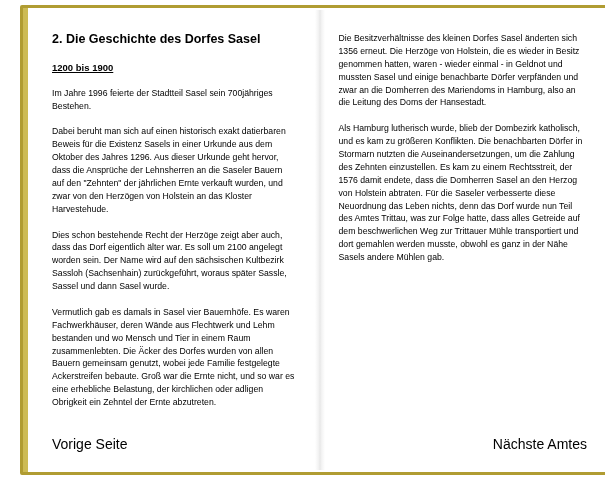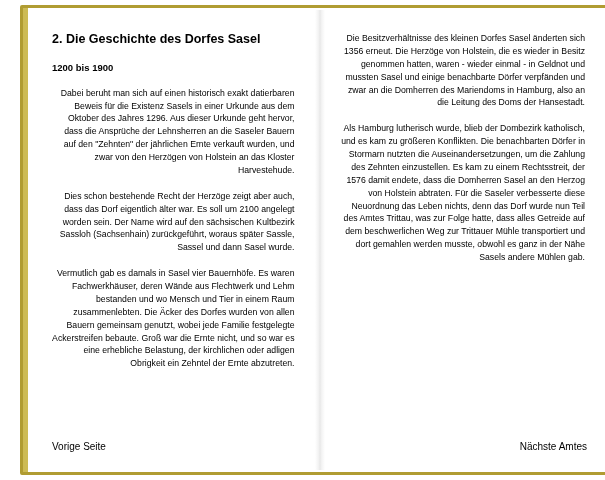--- a/index.html
+++ b/index.html
@@ -82,35 +82,36 @@
     font-weight: bold;
     color: #000000;
     margin: 0 0 14px 0;
     line-height: 1.25;
   }
   .period {
     font-size: 9.5px;
     font-weight: bold;
     color: #000000;
     margin: 0 0 14px 0;
+    text-decoration: underline;
   }
   p.para {
     font-size: 8.7px;
     line-height: 1.48;
     color: #000000;
     margin: 0 0 13px 0;
-    text-align: right;
+    text-align: left;
   }
   .page-right p.para:first-child {
     margin-top: 0;
   }
   .footer-link {
     position: absolute;
     bottom: 16px;
-    font-size: 10px;
+    font-size: 14px;
     color: #000000;
     text-decoration: none;
   }
   .footer-prev {
     left: 24px;
   }
   .footer-next {
     right: 22px;
   }
 </style>
@@ -118,20 +119,21 @@
 <body>
 
 <div class="book">
   <div class="book-frame"></div>
 
   <div class="pages">
 
     <div class="page page-left">
       <h1 class="chapter-title">2. Die Geschichte des Dorfes Sasel</h1>
       <div class="period">1200 bis 1900</div>
+      <p class="para">Im Jahre 1996 feierte der Stadtteil Sasel sein 700jähriges Bestehen.</p>
       <p class="para">Dabei beruht man sich auf einen historisch exakt datierbaren Beweis für die Existenz Sasels in einer Urkunde aus dem Oktober des Jahres 1296. Aus dieser Urkunde geht hervor, dass die Ansprüche der Lehnsherren an die Saseler Bauern auf den "Zehnten" der jährlichen Ernte verkauft wurden, und zwar von den Herzögen von Holstein an das Kloster Harvestehude.</p>
       <p class="para">Dies schon bestehende Recht der Herzöge zeigt aber auch, dass das Dorf eigentlich älter war. Es soll um 2100 angelegt worden sein. Der Name wird auf den sächsischen Kultbezirk Sassloh (Sachsenhain) zurückgeführt, woraus später Sassle, Sassel und dann Sasel wurde.</p>
       <p class="para">Vermutlich gab es damals in Sasel vier Bauernhöfe. Es waren Fachwerkhäuser, deren Wände aus Flechtwerk und Lehm bestanden und wo Mensch und Tier in einem Raum zusammenlebten. Die Äcker des Dorfes wurden von allen Bauern gemeinsam genutzt, wobei jede Familie festgelegte Ackerstreifen bebaute. Groß war die Ernte nicht, und so war es eine erhebliche Belastung, der kirchlichen oder adligen Obrigkeit ein Zehntel der Ernte abzutreten.</p>
       <a class="footer-link footer-prev" href="#">Vorige Seite</a>
     </div>
 
     <div class="page page-right">
       <p class="para">Die Besitzverhältnisse des kleinen Dorfes Sasel änderten sich 1356 erneut. Die Herzöge von Holstein, die es wieder in Besitz genommen hatten, waren - wieder einmal - in Geldnot und mussten Sasel und einige benachbarte Dörfer verpfänden und zwar an die Domherren des Mariendoms in Hamburg, also an die Leitung des Doms der Hansestadt.</p>
       <p class="para">Als Hamburg lutherisch wurde, blieb der Dombezirk katholisch, und es kam zu größeren Konflikten. Die benachbarten Dörfer in Stormarn nutzten die Auseinandersetzungen, um die Zahlung des Zehnten einzustellen. Es kam zu einem Rechtsstreit, der 1576 damit endete, dass die Domherren Sasel an den Herzog von Holstein abtraten. Für die Saseler verbesserte diese Neuordnung das Leben nichts, denn das Dorf wurde nun Teil des Amtes Trittau, was zur Folge hatte, dass alles Getreide auf dem beschwerlichen Weg zur Trittauer Mühle transportiert und dort gemahlen werden musste, obwohl es ganz in der Nähe Sasels andere Mühlen gab.</p>
       <a class="footer-link footer-next" href="#">Nächste Amtes</a>

